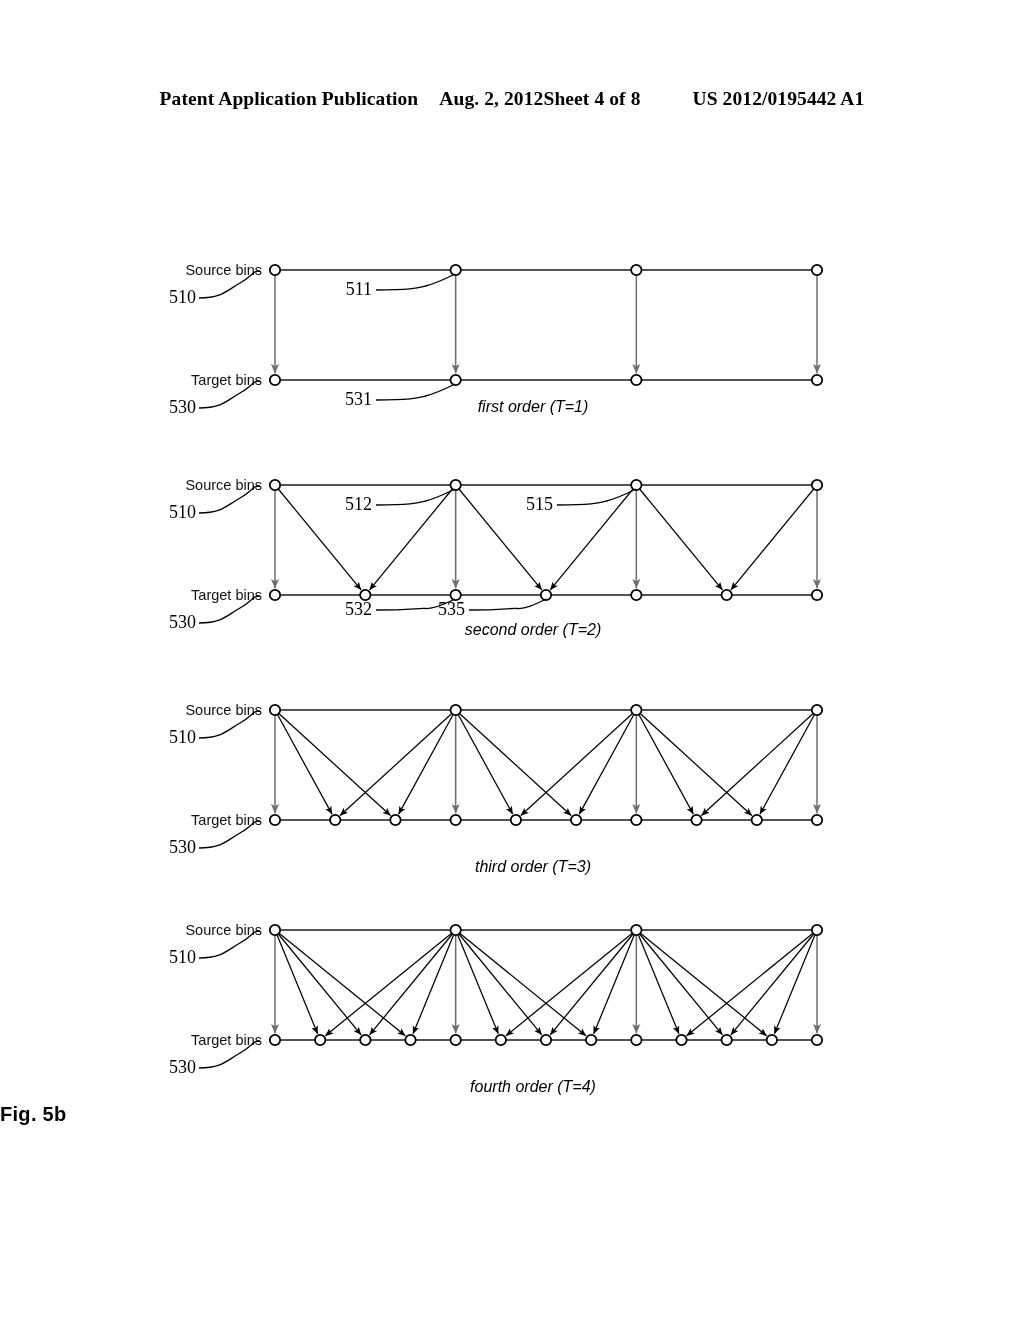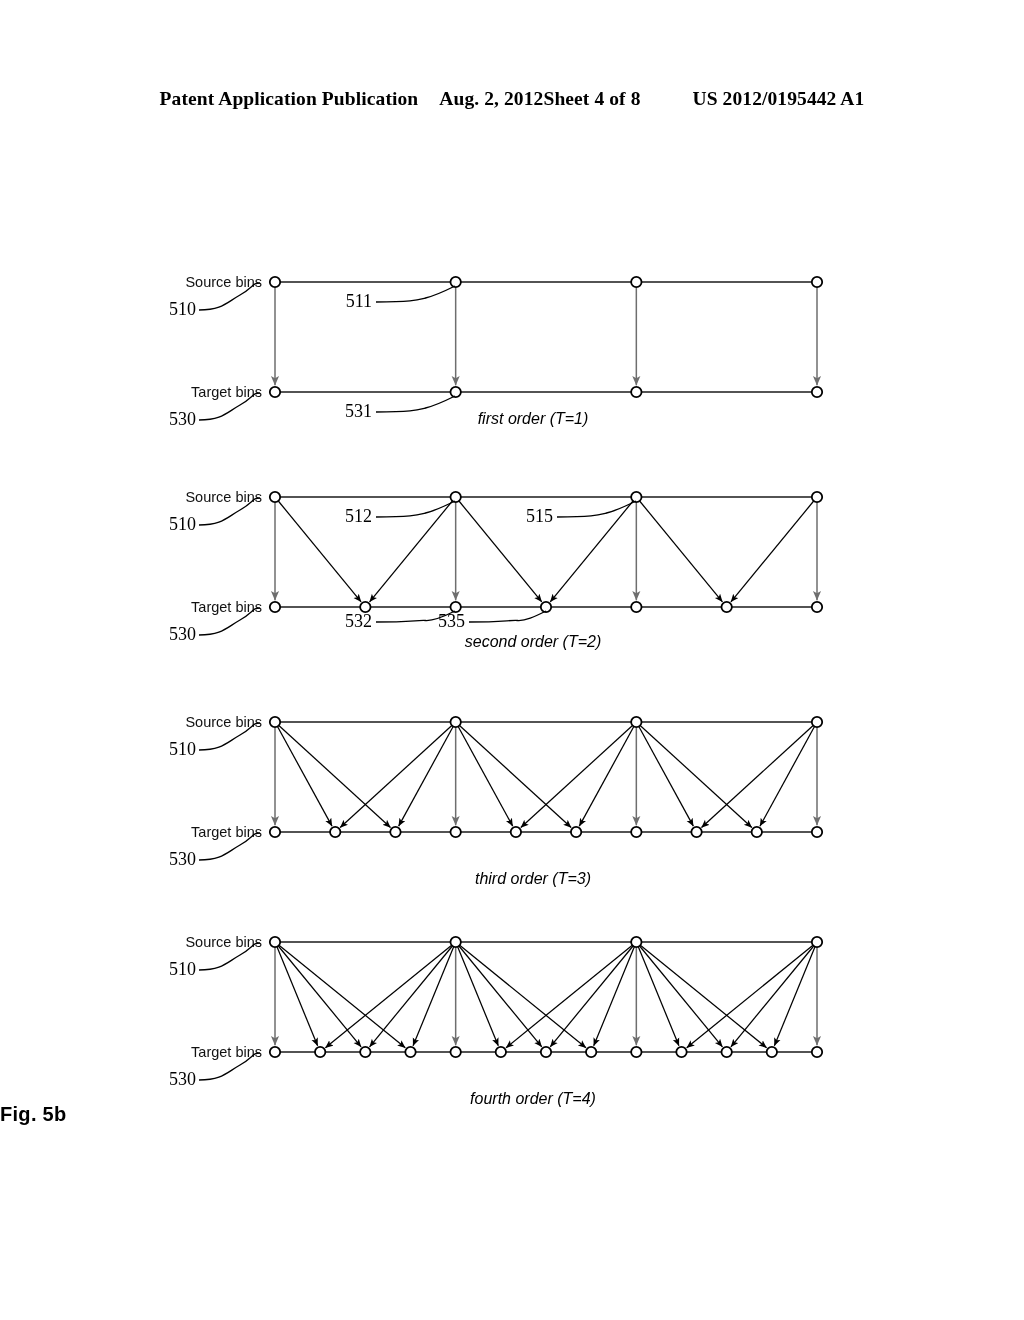--- a/index.html
+++ b/index.html
@@ -32,21 +32,21 @@
     white-space: nowrap;
   }
   #patent-header .hdr-pub { }
   #patent-header .hdr-date { margin-left: 21px; }
   #patent-header .hdr-sheet { }
   #patent-header .hdr-num { margin-left: 52px; }
 
   
   #figure-area {
     position: absolute;
-    top: 16px;
+    top: 4px;
     left: 0;
     width: 1024px;
     height: 1164px;
   }
   .diagram-block {
     position: absolute;
     left: 0;
     width: 1024px;
   }
   .diagram-svg {

